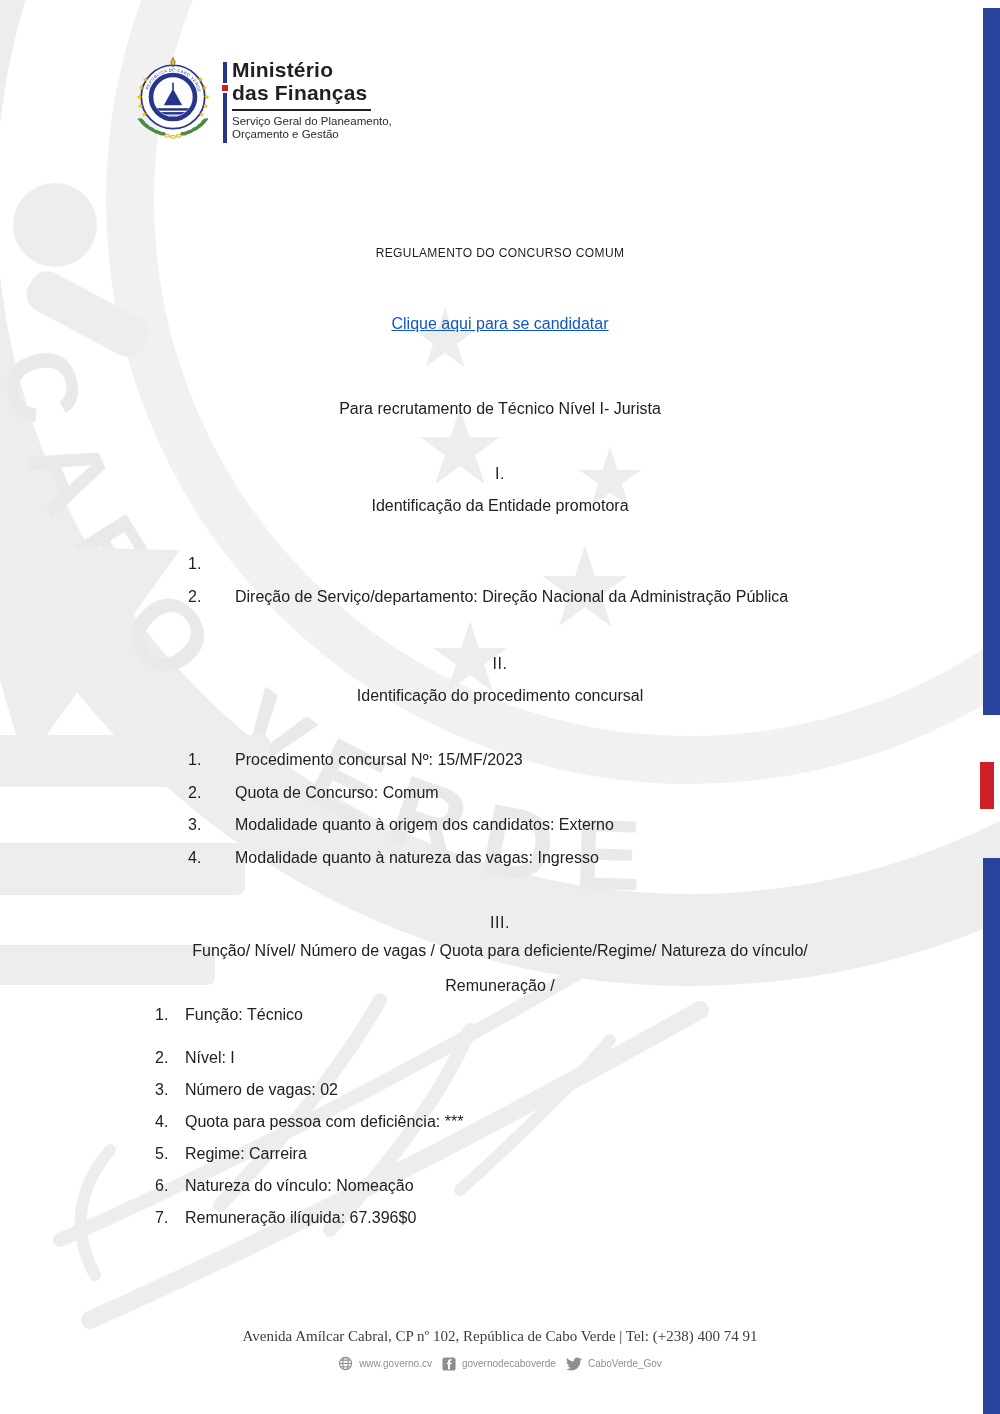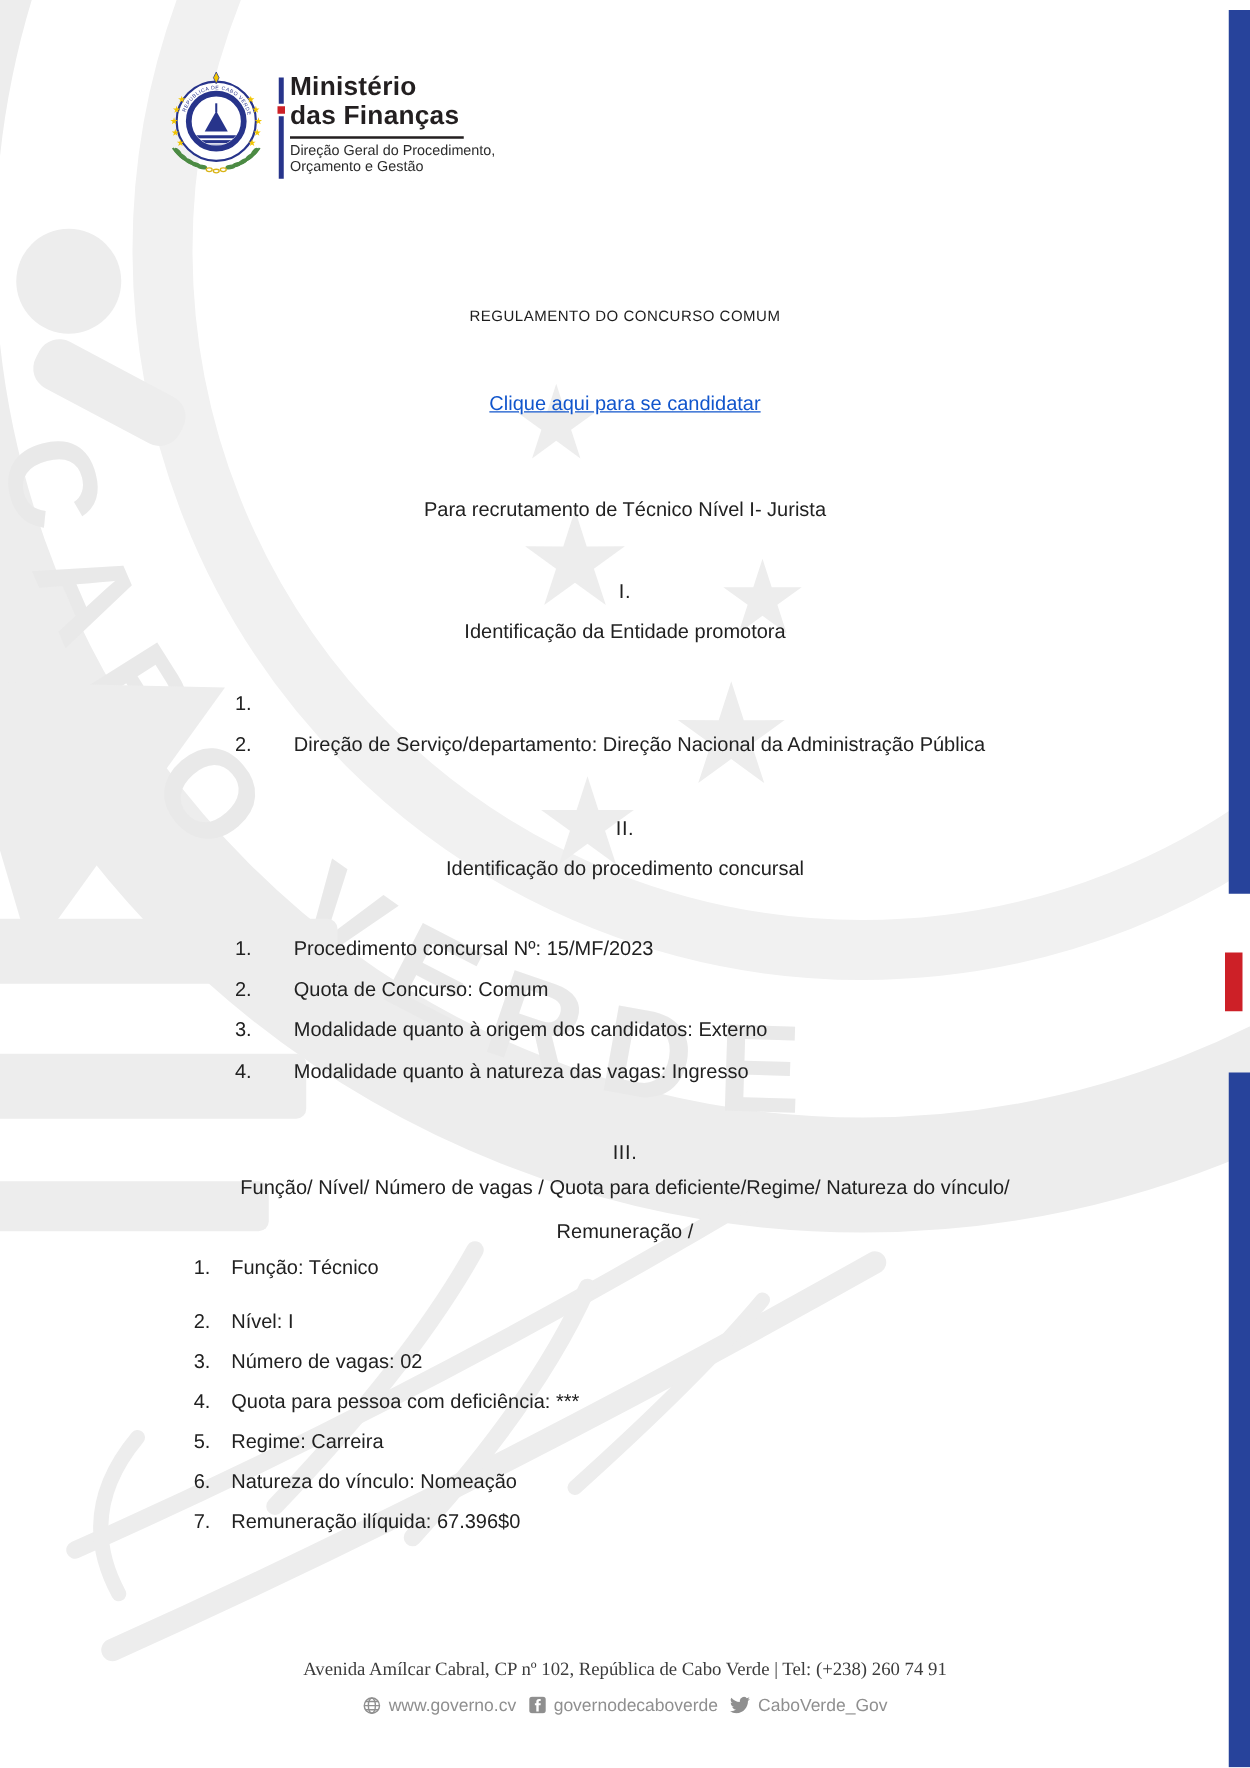--- a/index.html
+++ b/index.html
@@ -56,21 +56,21 @@
   .list-2{left:188px;top:744px;}
   .list-3{left:155px;top:999px;}
   .list-3 .li{line-height:32px;}
   .list-3 .num{flex:0 0 30px;}
   .list-3 .li:first-child{margin-bottom:11px;}
 
   
   .footer-address{position:absolute;left:0;right:0;top:1328px;text-align:center;
     font-family:"Liberation Serif", serif;font-size:15px;color:#3c3c3c;}
   .footer-social{position:absolute;left:0;right:0;top:1356px;display:flex;
-    justify-content:center;align-items:center;gap:10px;color:#8f8f8f;font-size:14px;}
+    justify-content:center;align-items:center;gap:10px;color:#8f8f8f;font-size:10px;}
   .soc{display:flex;align-items:center;gap:6px;}
   .soc svg{display:block;}
 </style>
 </head>
 <body>
 
 <div class="page">
 
   <svg class="wm" width="1000" height="1414" viewBox="0 0 1000 1414" aria-hidden="true">
     <g fill="none" stroke="#ededed">
@@ -174,21 +174,21 @@
     </svg>
     <div class="logo-divider">
       <div class="seg-a"></div>
         <div class="seg-red"></div>
         <div class="seg-b"></div>
     </div>
     <div class="logo-text">
       <div class="logo-min">Ministério</div>
       <div class="logo-min">das Finanças</div>
       <div class="logo-rule"></div>
-      <div class="logo-dep">Direção Geral do Procedimento,</div>
+      <div class="logo-dep">Serviço Geral do Planeamento,</div>
       <div class="logo-dep">Orçamento e Gestão</div>
     </div>
   </div>
 
   <div class="cline doc-title">REGULAMENTO DO CONCURSO COMUM</div>
 
   <div class="cline apply">
     <a href="#">Clique aqui para se candidatar</a>
   </div>
 
@@ -257,21 +257,21 @@
     <div class="li">
       <span class="num">6.</span>
       <span class="txt">Natureza do vínculo: Nomeação</span>
     </div>
     <div class="li">
       <span class="num">7.</span>
       <span class="txt">Remuneração ilíquida: 67.396$0</span>
     </div>
   </div>
 
-  <div class="footer-address">Avenida Amílcar Cabral, CP nº 102, República de Cabo Verde | Tel: (+238) 260 74 91</div>
+  <div class="footer-address">Avenida Amílcar Cabral, CP nº 102, República de Cabo Verde | Tel: (+238) 400 74 91</div>
 
   <div class="footer-social">
     <span class="soc">
       <svg width="15" height="15" viewBox="0 0 16 16">
         <g fill="none" stroke="#8f8f8f" stroke-width="1.2">
           <circle cx="8" cy="8" r="6.5"></circle>
           <ellipse cx="8" cy="8" rx="3" ry="6.5"></ellipse>
           <line x1="1.5" y1="8" x2="14.5" y2="8"></line>
           <line x1="2.5" y1="4.5" x2="13.5" y2="4.5"></line>
           <line x1="2.5" y1="11.5" x2="13.5" y2="11.5"></line>

